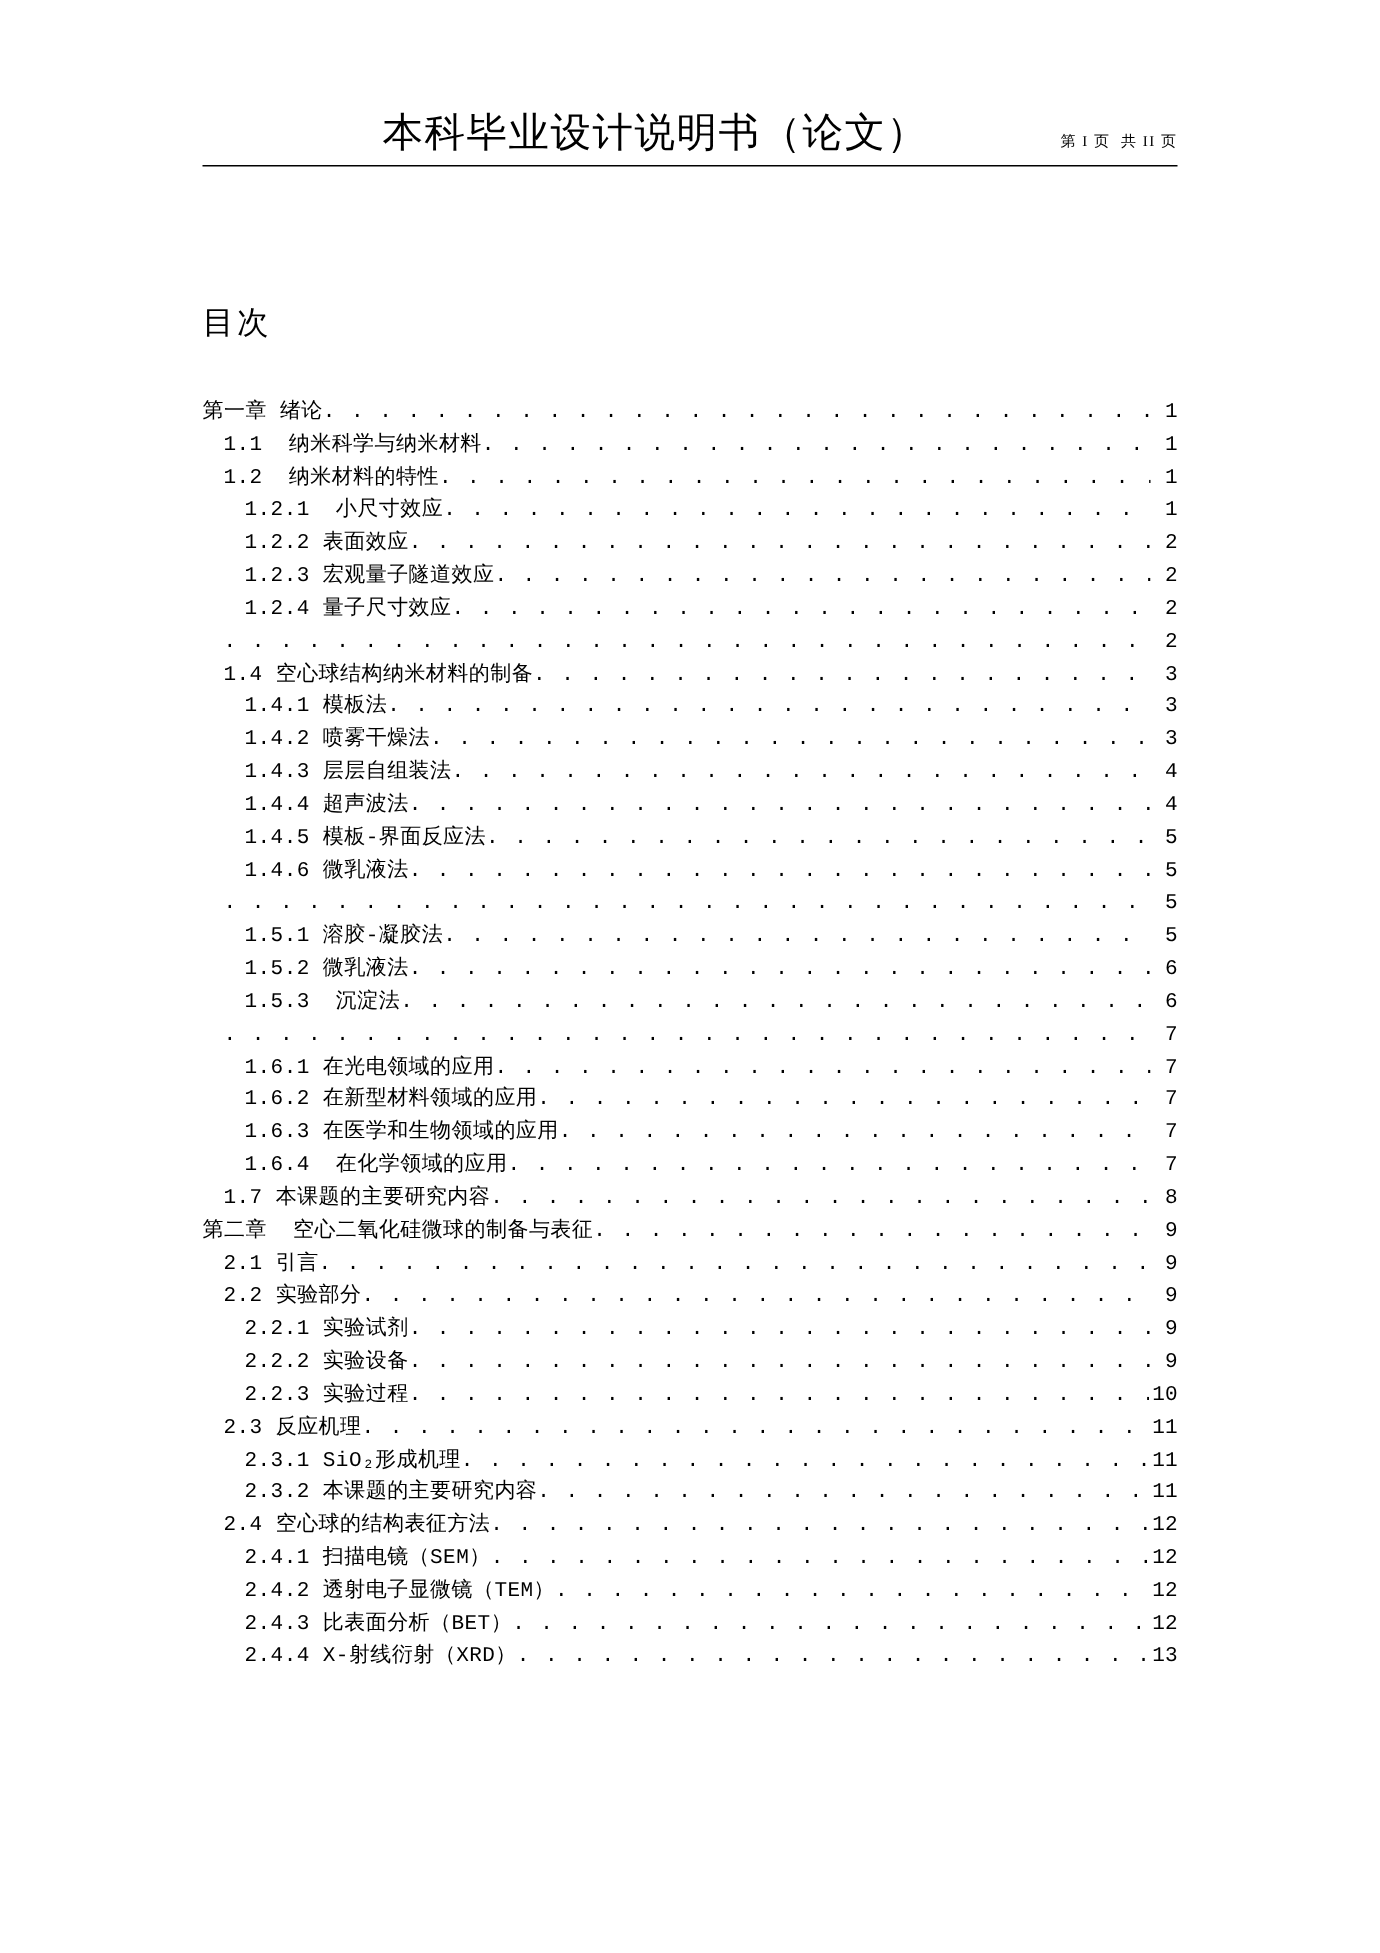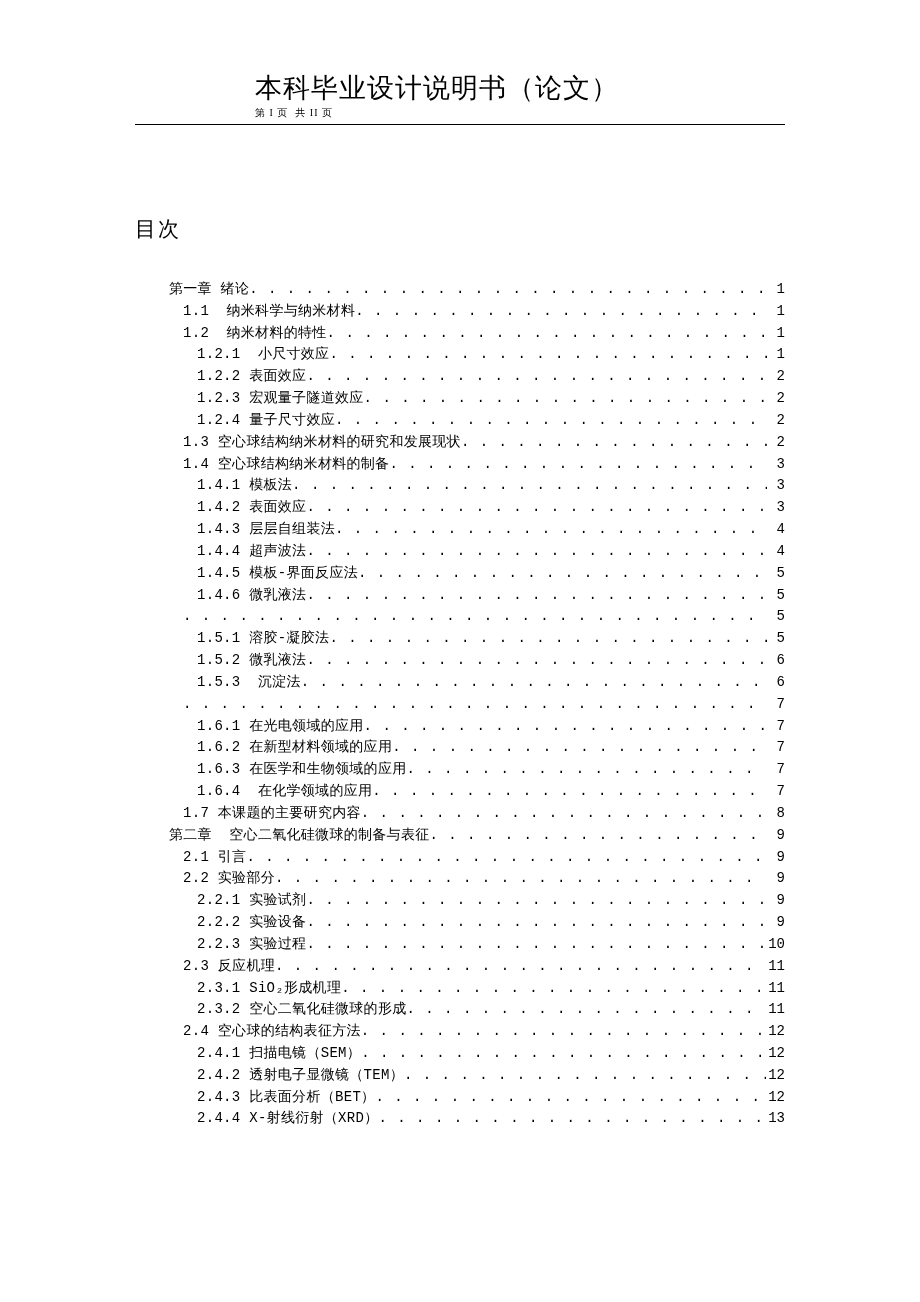--- a/index.html
+++ b/index.html
@@ -9,21 +9,20 @@
       background: #fff;
       font-family: "SimSun", "宋体", serif;
       color: #000;
       padding: 70px 135px 60px 135px;
     }
     .header-row {
       display: flex;
       align-items: baseline;
       justify-content: space-between;
       margin-bottom: 4px;
-      flex-direction: column;
     }
     .header-title {
       font-family: "SimHei", "黑体", sans-serif;
       font-size: 27px;
       letter-spacing: 1px;
       margin-left: 120px;
     }
     .header-pages {
       font-family: "SimSun", "宋体", serif;
       font-size: 10px;
@@ -42,21 +41,20 @@
     }
     .toc {
       font-family: "SimSun", "宋体", Courier, monospace;
       font-size: 14px;
       line-height: 1.56;
     }
     .toc-line {
       display: flex;
       white-space: nowrap;
       align-items: flex-end;
-      margin-left: 34px;
     }
     .toc-label { flex: 0 0 auto; letter-spacing: 0.3px; }
     .toc-dots {
       flex: 1 1 auto;
       overflow: hidden;
       letter-spacing: 1px;
     }
     .toc-dots::after {
       content: ". . . . . . . . . . . . . . . . . . . . . . . . . . . . . . . . . . . . . . . . . . . . . . . . . . . . . . . . . . . . . . . . . . . . . . . . . . . . . . . . . . . . . . . . . . . . . . . . . . . . . . . . . . . . . . . . . . . . . . . . ";
     }
@@ -111,36 +109,35 @@
       <span class="toc-label">1.2.3 宏观量子隧道效应 </span>
       <span class="toc-dots"></span>
       <span class="toc-page">2</span>
     </div>
     <div class="toc-line lvl-2">
       <span class="toc-label">1.2.4 量子尺寸效应 </span>
       <span class="toc-dots"></span>
       <span class="toc-page">2</span>
     </div>
     <div class="toc-line lvl-1">
-      <span class="toc-label">1.3 空心球结构纳米材料的研究和发展现状 </span>
       <span class="toc-dots"></span>
       <span class="toc-page">2</span>
     </div>
     <div class="toc-line lvl-1">
       <span class="toc-label">1.4 空心球结构纳米材料的制备 </span>
       <span class="toc-dots"></span>
       <span class="toc-page">3</span>
     </div>
     <div class="toc-line lvl-2">
       <span class="toc-label">1.4.1 模板法 </span>
       <span class="toc-dots"></span>
       <span class="toc-page">3</span>
     </div>
     <div class="toc-line lvl-2">
-      <span class="toc-label">1.4.2 表面效应 </span>
+      <span class="toc-label">1.4.2 喷雾干燥法 </span>
       <span class="toc-dots"></span>
       <span class="toc-page">3</span>
     </div>
     <div class="toc-line lvl-2">
       <span class="toc-label">1.4.3 层层自组装法 </span>
       <span class="toc-dots"></span>
       <span class="toc-page">4</span>
     </div>
     <div class="toc-line lvl-2">
       <span class="toc-label">1.4.4 超声波法 </span>
@@ -239,21 +236,21 @@
       <span class="toc-label">2.3 反应机理 </span>
       <span class="toc-dots"></span>
       <span class="toc-page">11</span>
     </div>
     <div class="toc-line lvl-2">
       <span class="toc-label">2.3.1 SiO₂形成机理 </span>
       <span class="toc-dots"></span>
       <span class="toc-page">11</span>
     </div>
     <div class="toc-line lvl-2">
-      <span class="toc-label">2.3.2 空心二氧化硅微球的形成 </span>
+      <span class="toc-label">2.3.2 本课题的主要研究内容 </span>
       <span class="toc-dots"></span>
       <span class="toc-page">11</span>
     </div>
     <div class="toc-line lvl-1">
       <span class="toc-label">2.4 空心球的结构表征方法 </span>
       <span class="toc-dots"></span>
       <span class="toc-page">12</span>
     </div>
     <div class="toc-line lvl-2">
       <span class="toc-label">2.4.1 扫描电镜（SEM） </span>

